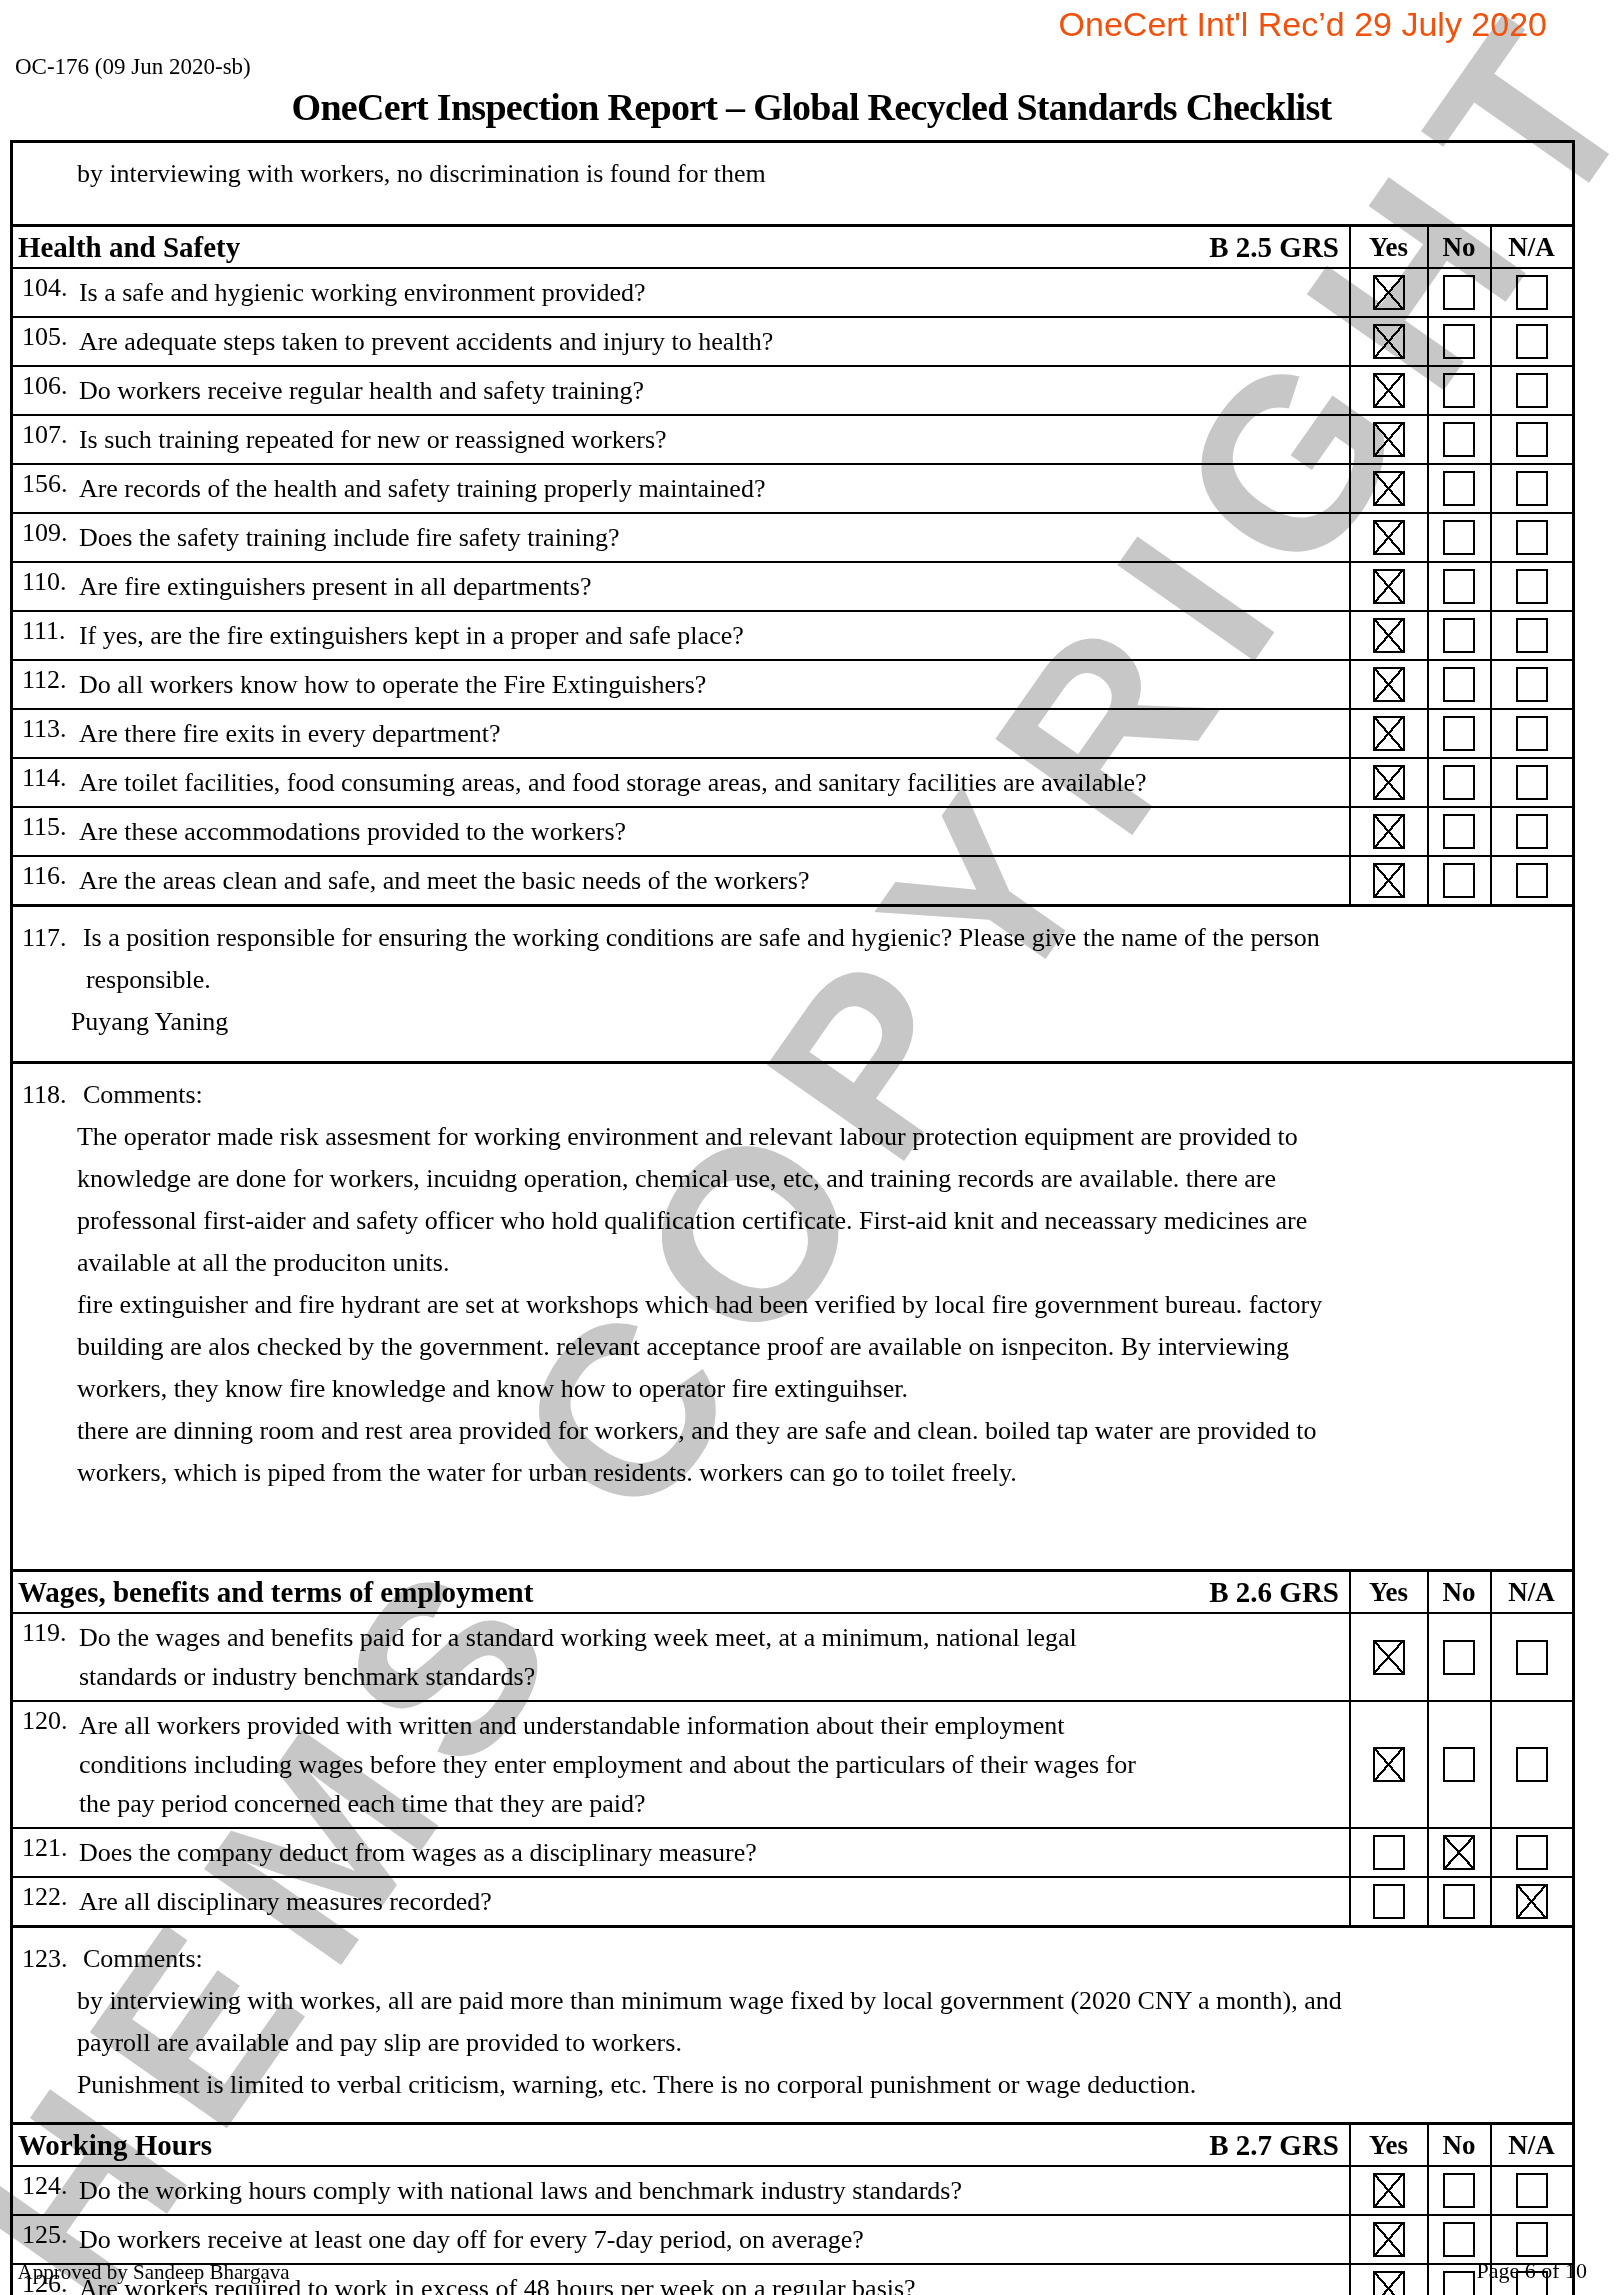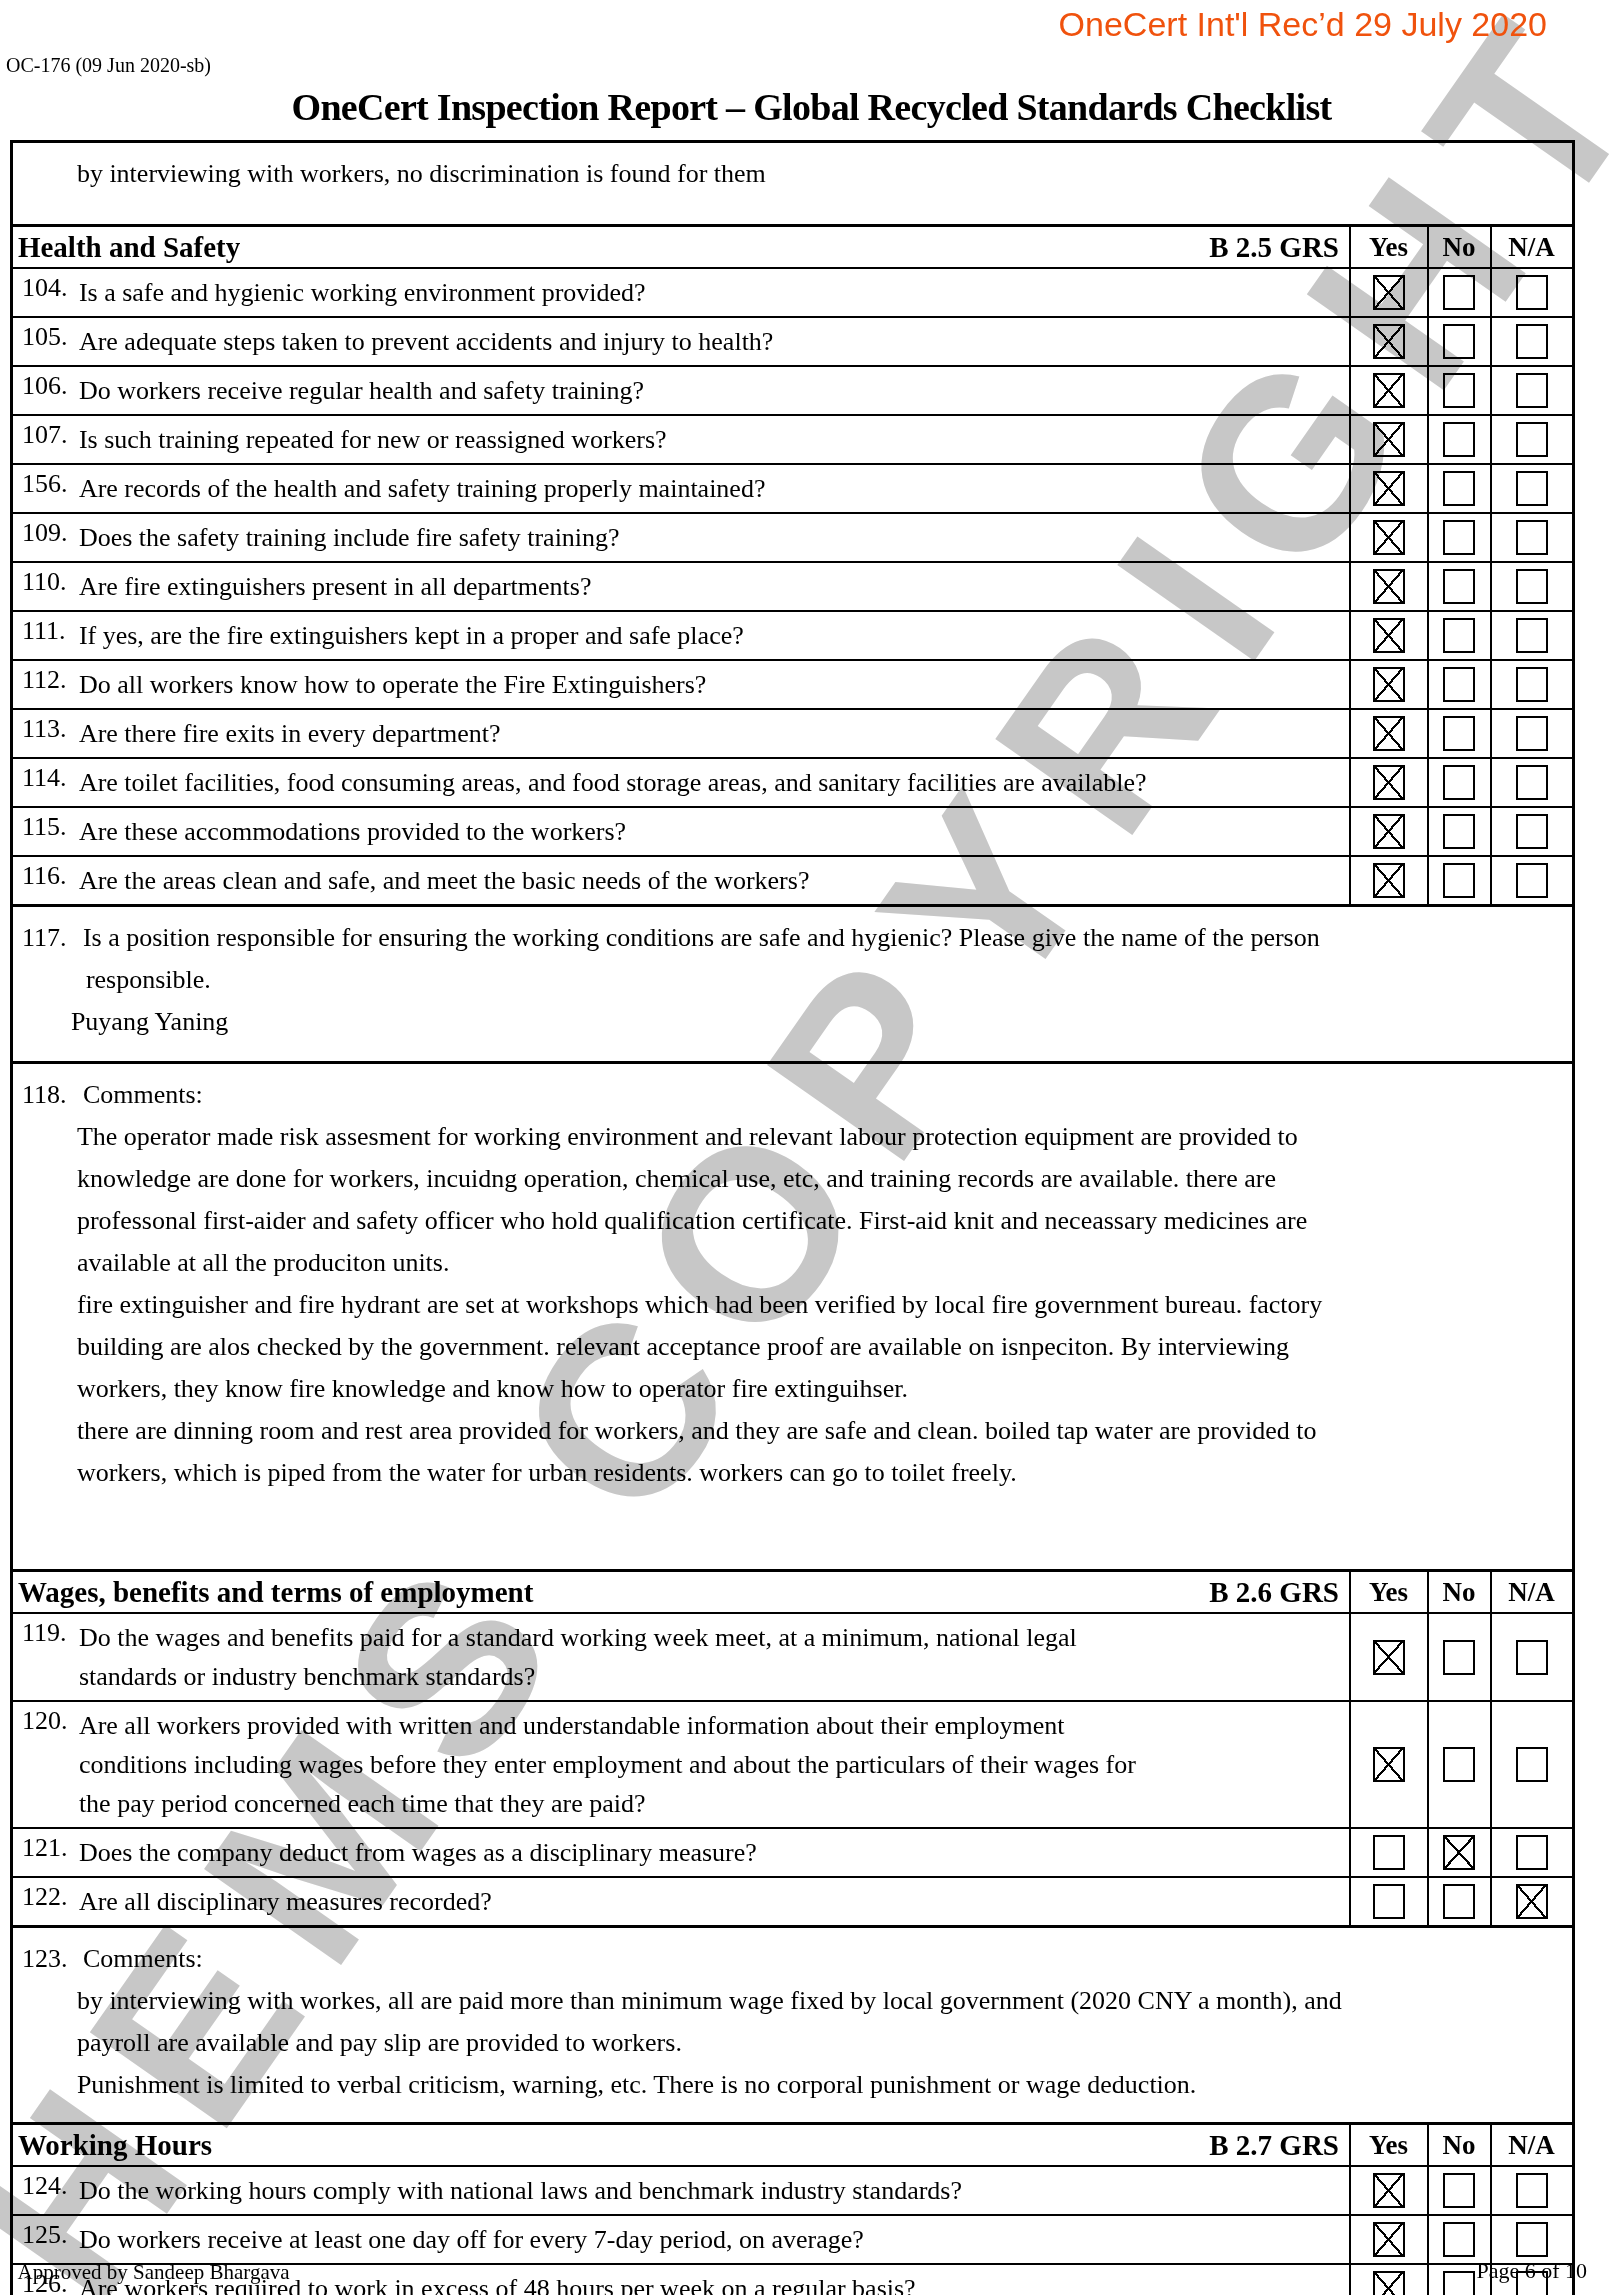--- a/index.html
+++ b/index.html
@@ -6,21 +6,21 @@
   .page{position:relative;width:1623px;height:2295px;background:#ffffff;overflow:hidden;
         font-family:"Liberation Serif","DejaVu Serif",serif;color:#000;}
   
   .watermark{position:absolute;left:810px;top:1148px;transform:translate(-50%,-50%) rotate(-55deg);
     font-family:"Liberation Sans","DejaVu Sans",sans-serif;font-weight:bold;font-size:243px;
     letter-spacing:37px;white-space:nowrap;color:#c7c7c7;z-index:0;}
   .layer{position:relative;z-index:1;}
   
   .stamp{position:absolute;top:5.4px;right:76px;font-family:"Liberation Sans","DejaVu Sans",sans-serif;
     font-size:34px;color:#f0520d;white-space:nowrap;margin-left:48px;}
-  .doc-code{position:absolute;left:6px;top:54px;font-size:20px;}
+  .doc-code{position:absolute;left:15px;top:54px;font-size:23px;}
   .title{position:absolute;left:0;top:85px;width:100%;text-align:center;font-size:38px;font-weight:bold;letter-spacing:-0.7px;}
   
   .tbl{position:absolute;left:9.5px;top:140px;width:1565px;border:3.4px solid #000;box-sizing:border-box;background:transparent;}
   .row{display:grid;grid-template-columns:1336px 78px 63px 1fr;border-top:2px solid #000;min-height:43px;box-sizing:border-box;}
   .row:first-child{border-top:none;}
   .row.thick{border-top:3.4px solid #000;}
   .row.full-row{display:block;}
   .cell{box-sizing:border-box;}
   .bl{border-left:2px solid #000;}
   

